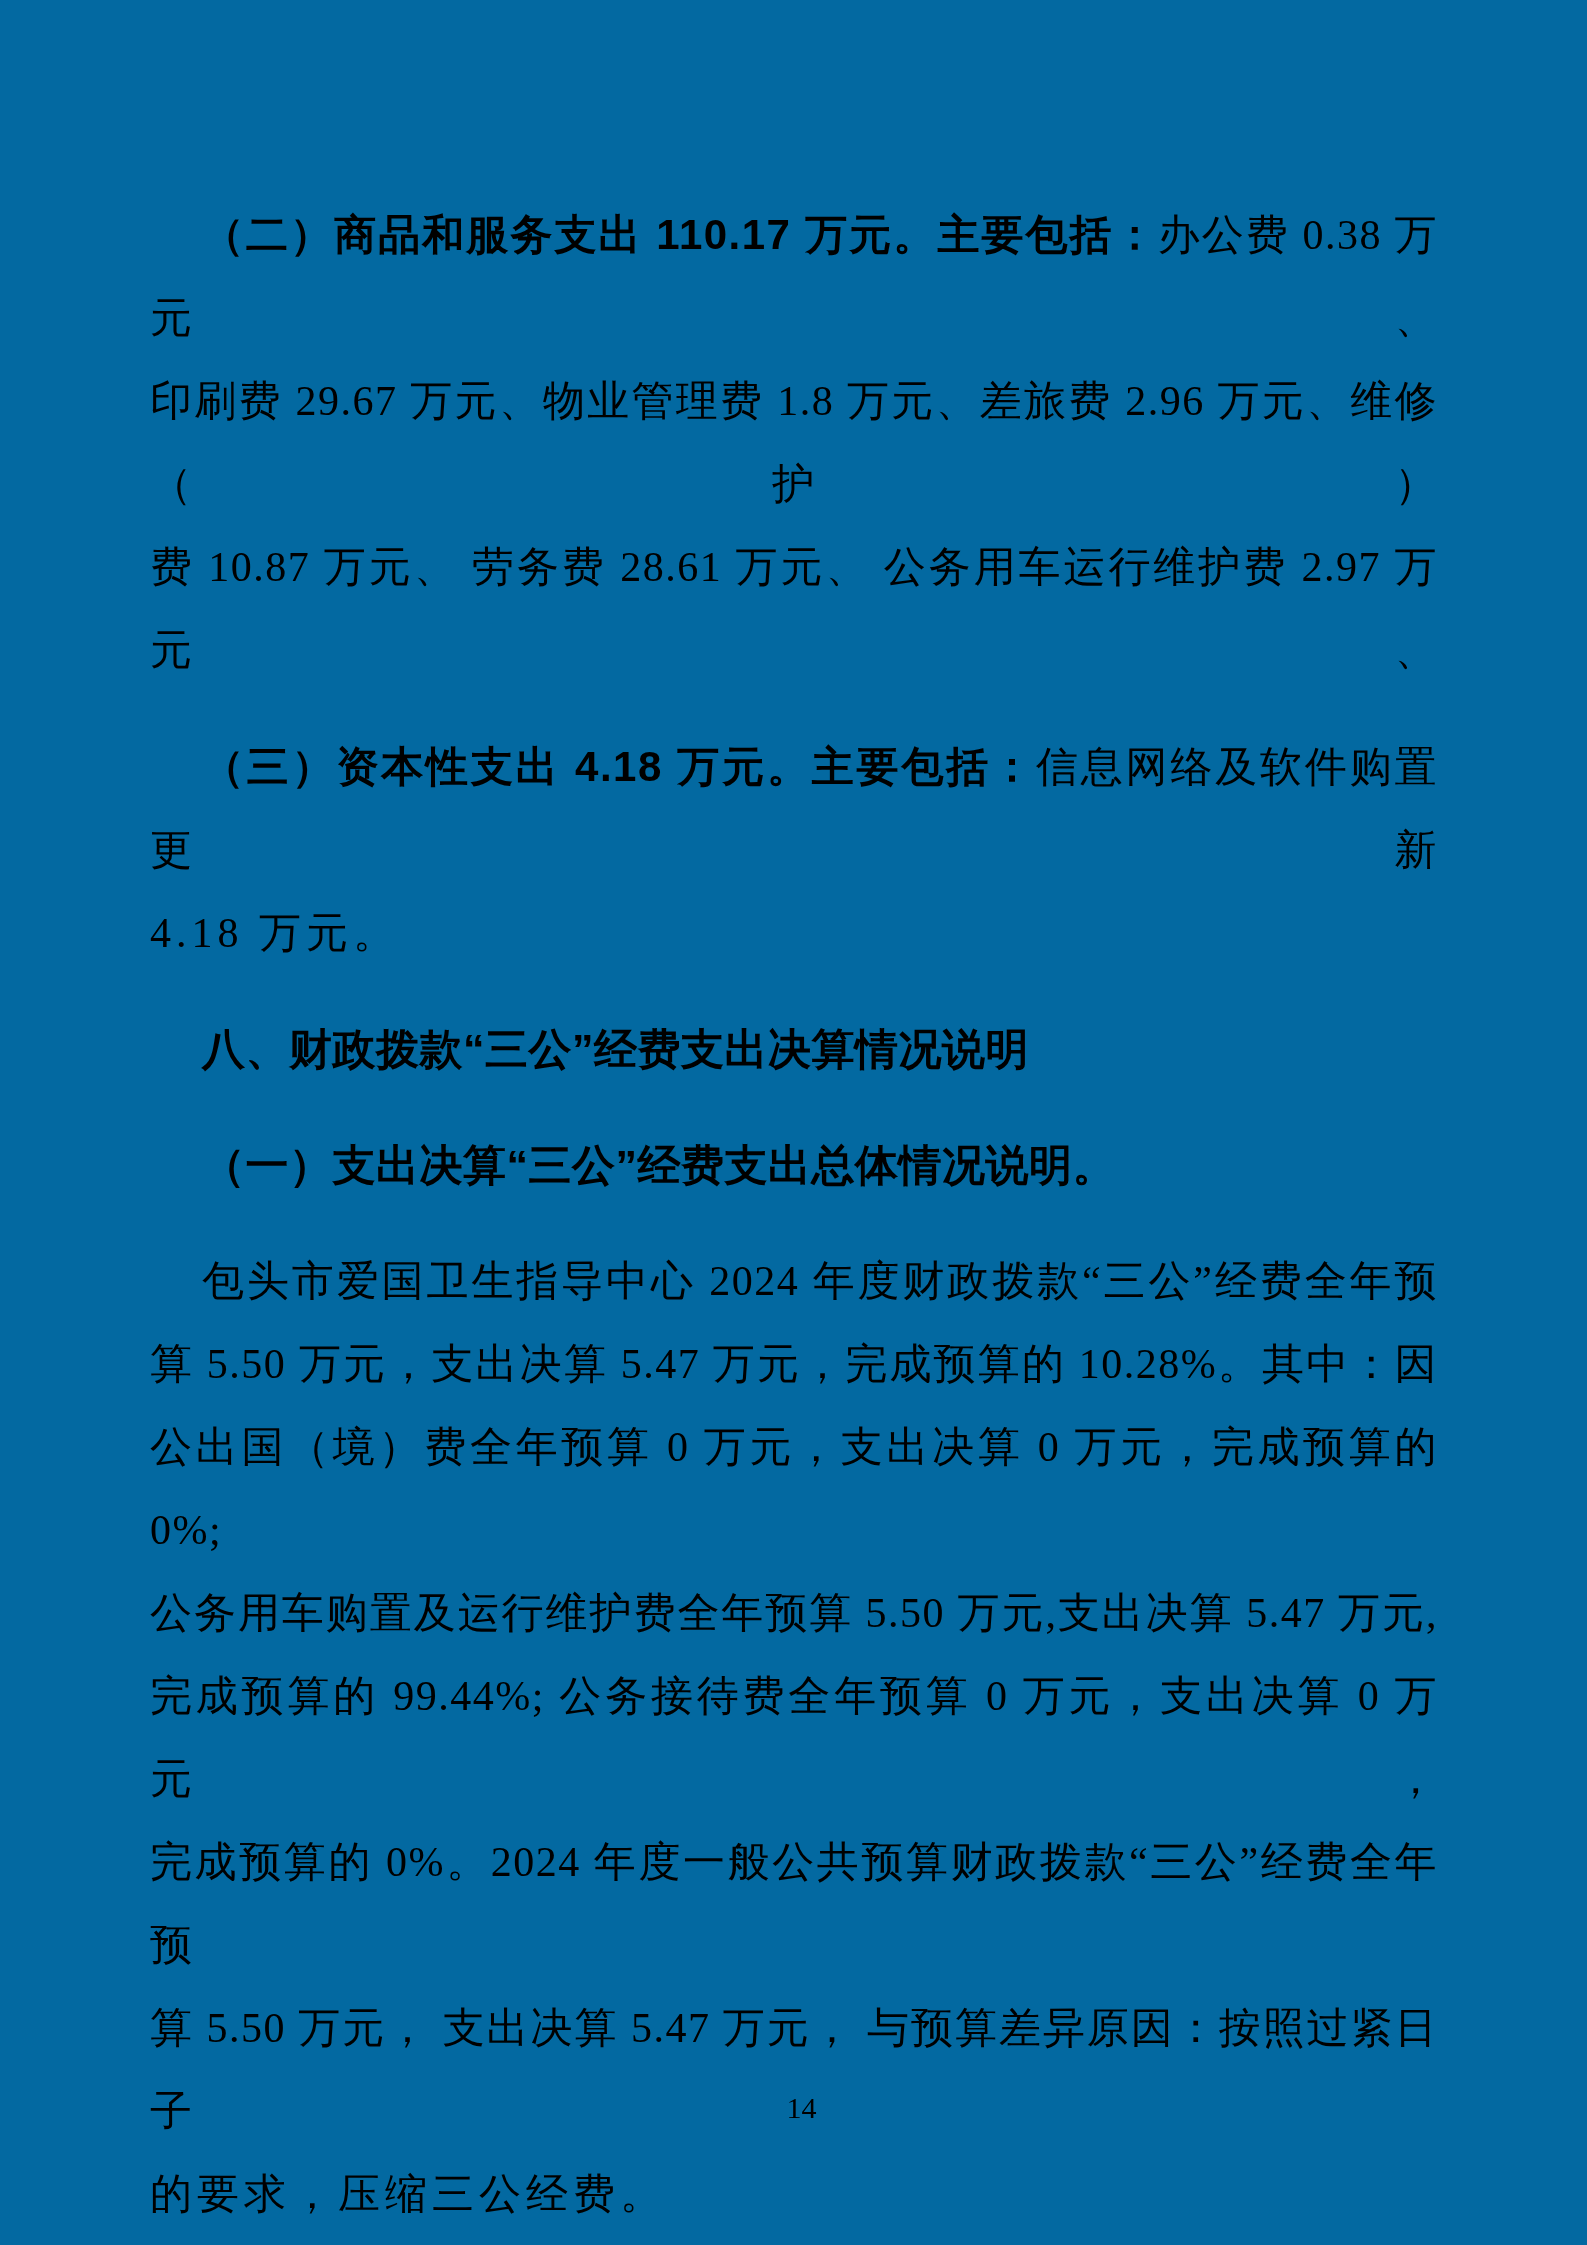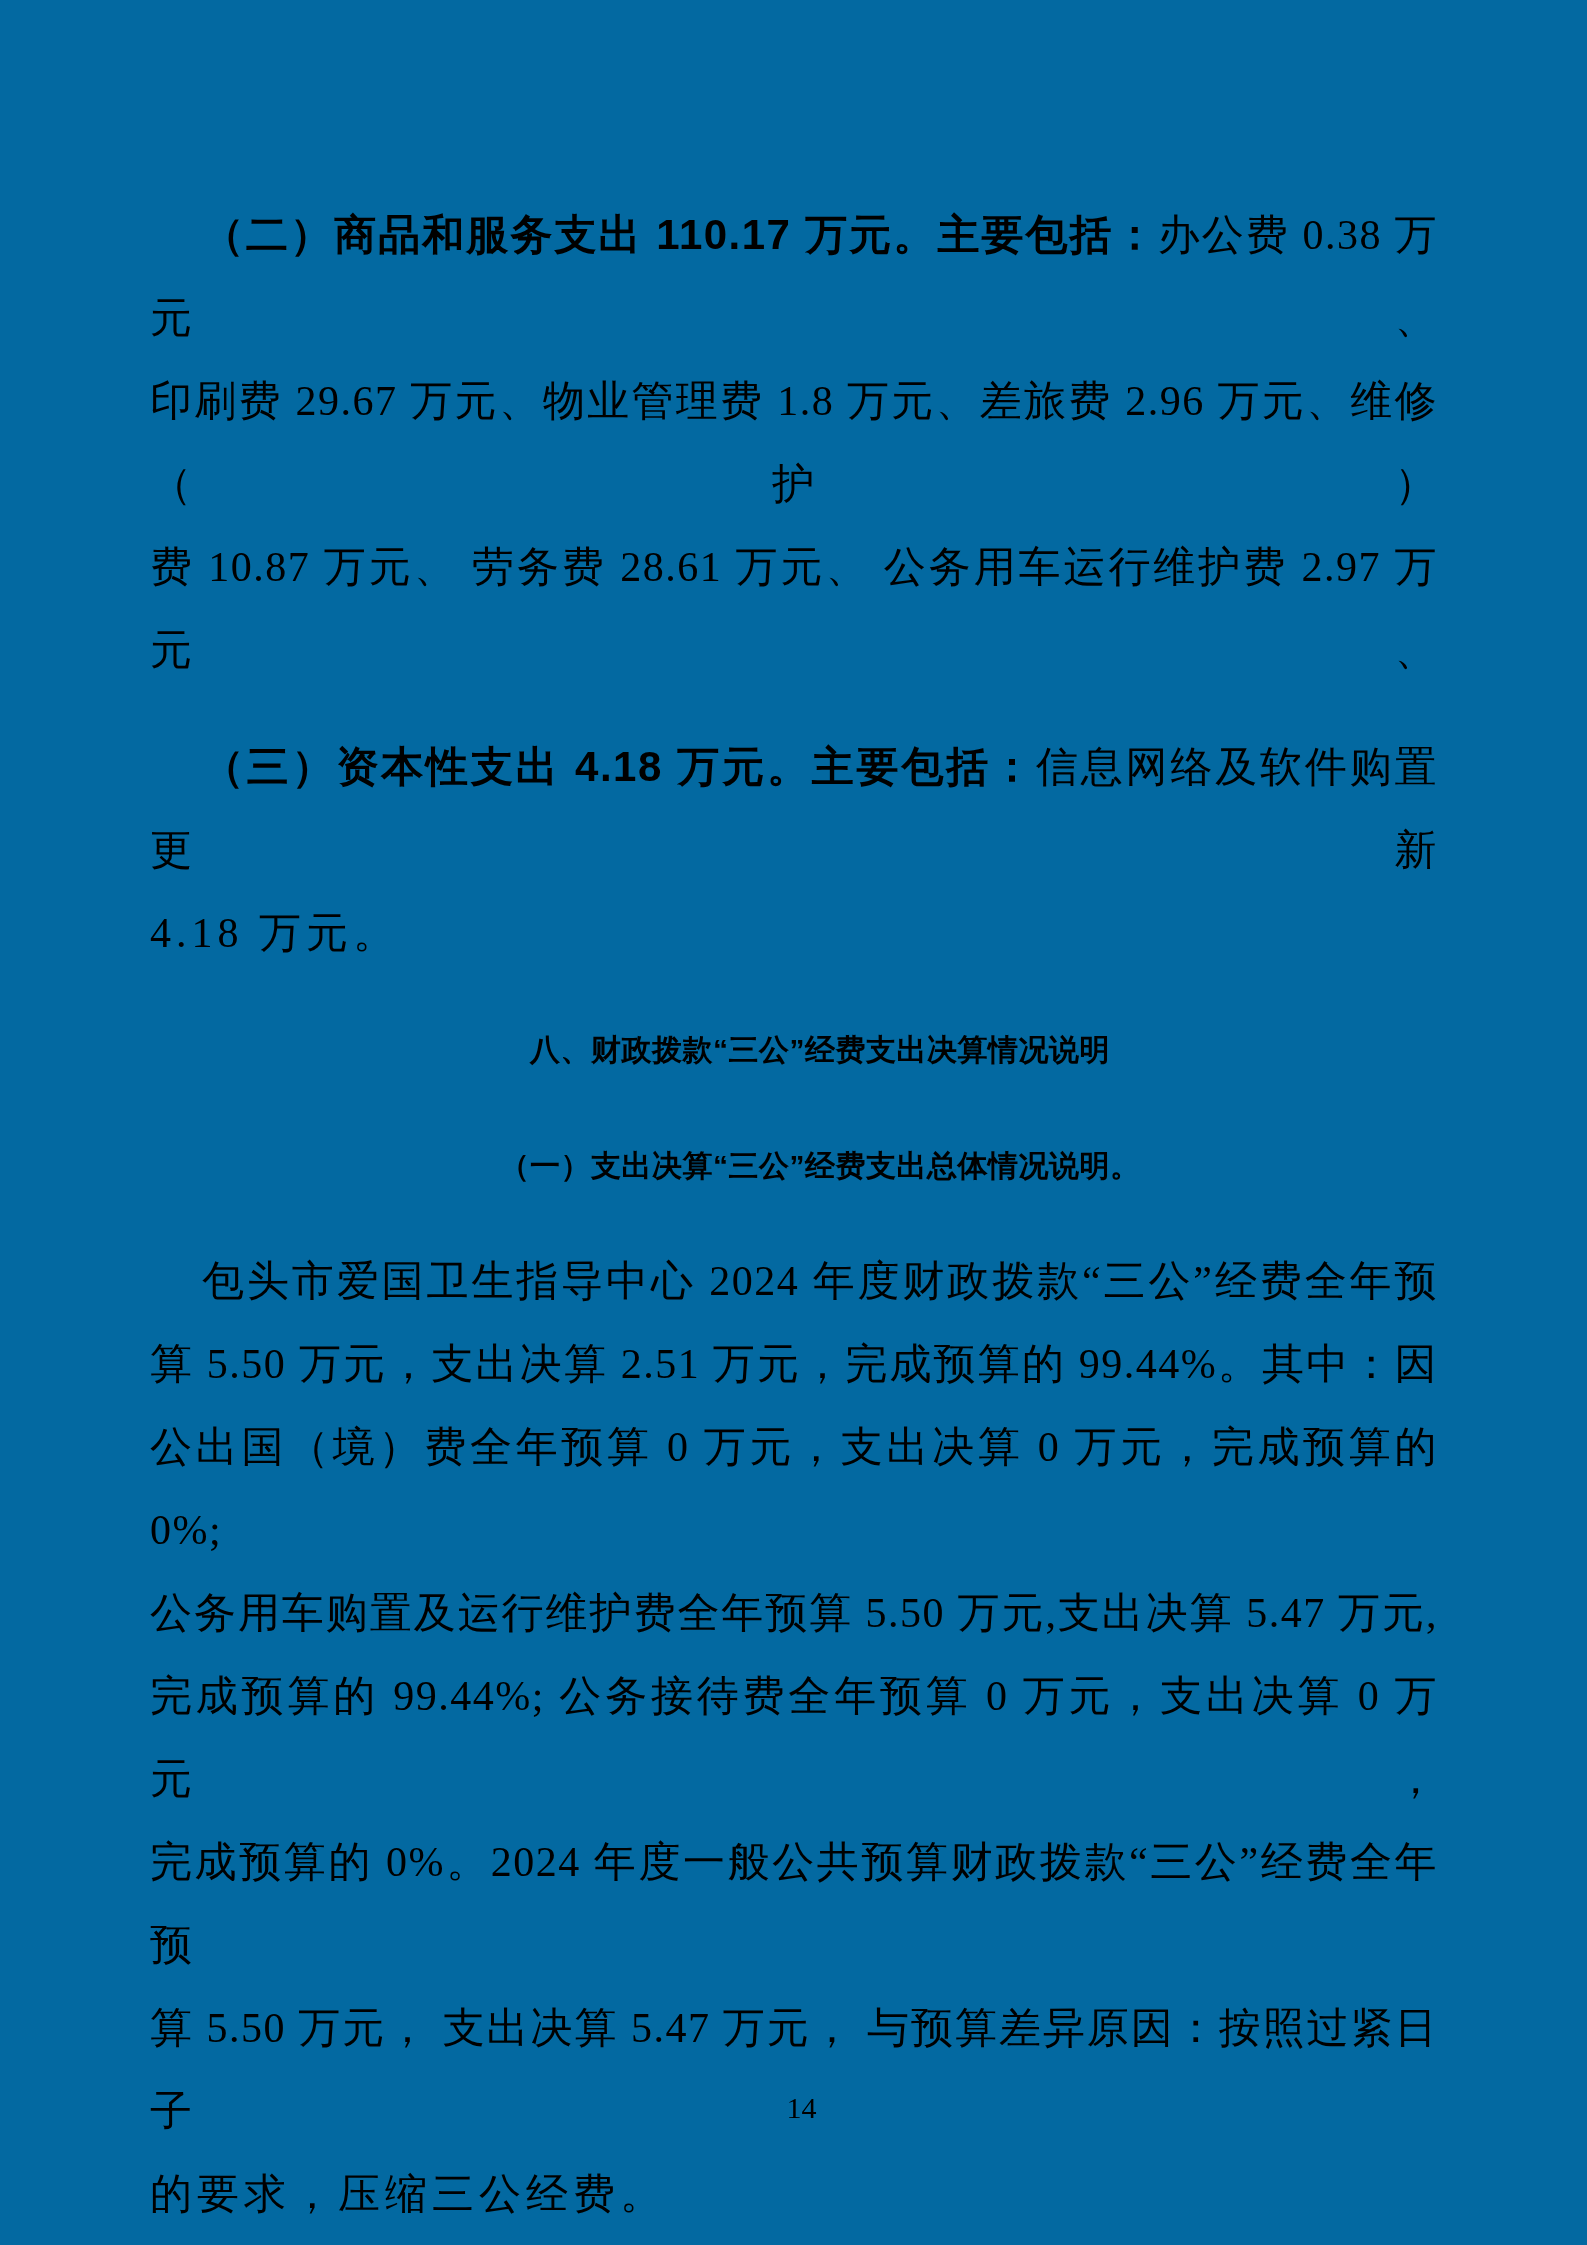--- a/index.html
+++ b/index.html
@@ -33,25 +33,25 @@
     text-align-last: left;
     letter-spacing: 5px;
   }
   .lead {
     font-family: "Liberation Sans", "DejaVu Sans", sans-serif;
     font-weight: 700;
   }
   .heading {
     font-family: "Liberation Sans", "DejaVu Sans", sans-serif;
     font-weight: 700;
-    font-size: 30px;
+    font-size: 43px;
     line-height: 83px;
     letter-spacing: 0.5px;
     text-indent: 52px;
-    text-align: center;
+    text-align: left;
   }
   .footer {
     position: absolute;
     top: 2090px;
     left: 8px;
     width: 100%;
     text-align: center;
     font-size: 30px;
     line-height: 36px;
   }
@@ -76,21 +76,21 @@
       </div>
       <div class="line endline">4.18 万元。</div>
     </div>
 
     <div class="block heading">八、财政拨款“三公”经费支出决算情况说明</div>
 
     <div class="block heading">（一）支出决算“三公”经费支出总体情况说明。</div>
 
     <div class="block">
       <div class="line indent">包头市爱国卫生指导中心 2024 年度财政拨款“三公”经费全年预</div>
-      <div class="line">算 5.50 万元，支出决算 2.51 万元，完成预算的 99.44%。其中：因</div>
+      <div class="line">算 5.50 万元，支出决算 5.47 万元，完成预算的 10.28%。其中：因</div>
       <div class="line">公出国（境）费全年预算 0 万元，支出决算 0 万元，完成预算的 0%;</div>
       <div class="line">公务用车购置及运行维护费全年预算 5.50 万元,支出决算 5.47 万元,</div>
       <div class="line">完成预算的 99.44%; 公务接待费全年预算 0 万元，支出决算 0 万元，</div>
       <div class="line">完成预算的 0%。2024 年度一般公共预算财政拨款“三公”经费全年预</div>
       <div class="line">算 5.50 万元， 支出决算 5.47 万元， 与预算差异原因：按照过紧日子</div>
       <div class="line endline">的要求，压缩三公经费。</div>
     </div>
 
   </div>
 

